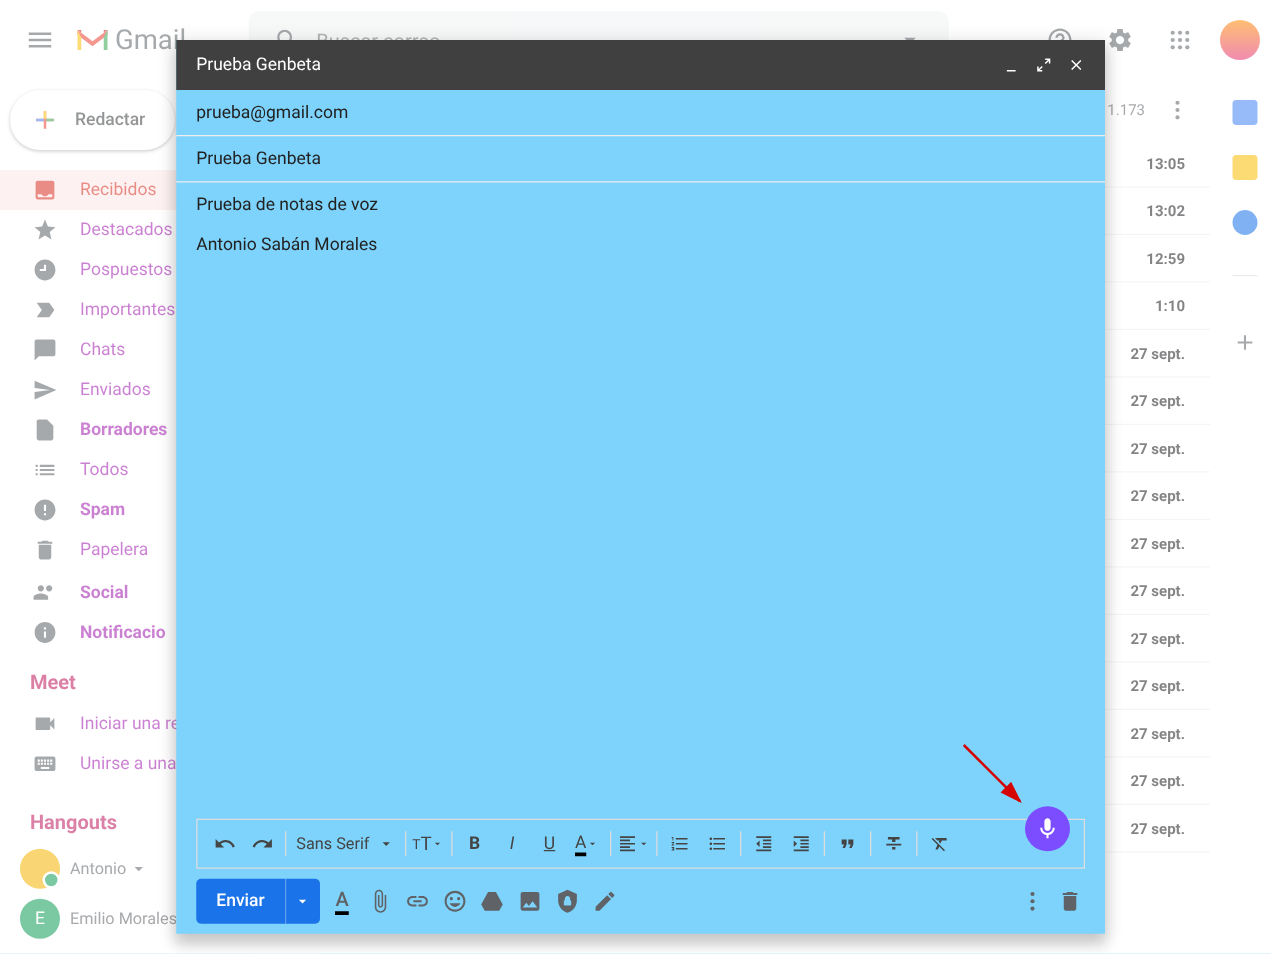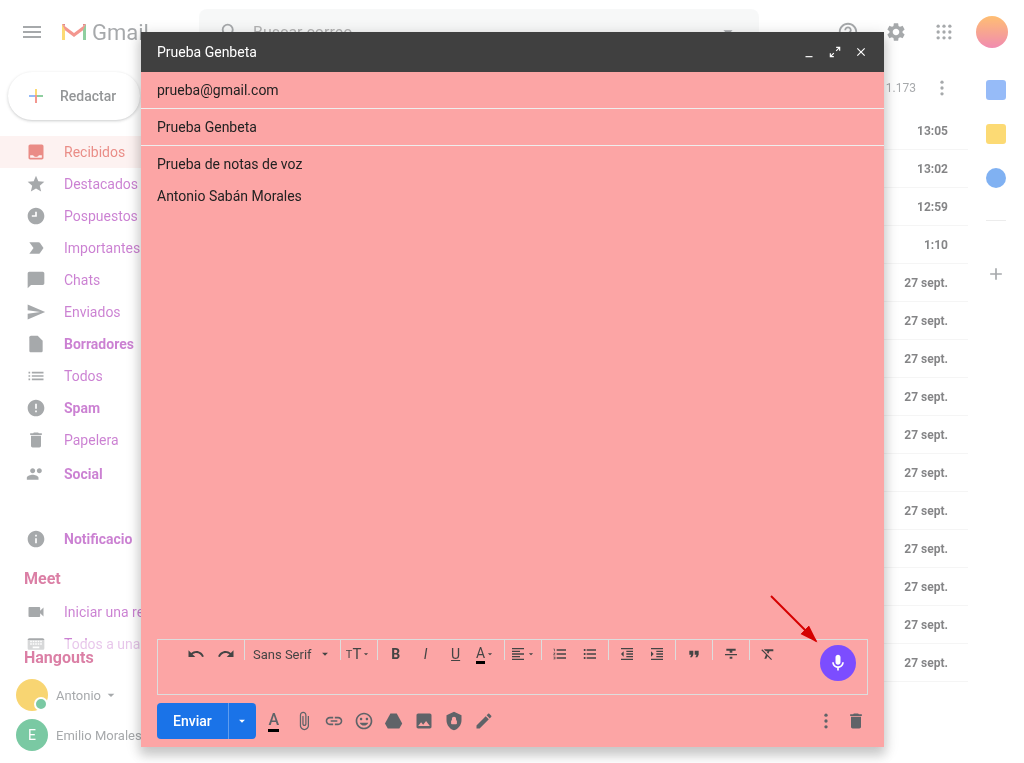--- a/index.html
+++ b/index.html
@@ -24,27 +24,27 @@
 .sb-item.bold{font-weight:700}
 .sb-icon{width:20px;margin-right:18px;color:#5f6368;display:flex;align-items:center}
 .sb-item.active .sb-icon{color:#d93025}
 .sb-section{font-size:16px;font-weight:700;padding:14px 0 8px 24px;color:#be185d}
 .sb-sub{padding-left:54px}
 .content{flex:1;position:relative}
 .mail-row{height:38px;border-bottom:1px solid #eee;display:flex;align-items:center;justify-content:flex-end;padding-right:20px;font-size:12px;color:#202124;font-weight:700}
 .toolbar-row{height:48px;display:flex;align-items:center;justify-content:flex-end;padding-right:16px;color:#5f6368;font-size:12px}
 .right-panel{width:56px;display:flex;flex-direction:column;align-items:center;padding-top:16px;gap:24px}
 .rp-icon{width:20px;height:20px;cursor:pointer}
-.compose-window{position:absolute;top:32px;left:141px;width:743px;height:715px;background:#fca5a5;box-shadow:0 8px 10px 1px rgba(0,0,0,.14),0 3px 14px 2px rgba(0,0,0,.12);z-index:100;display:flex;flex-direction:column}
+.compose-window{position:absolute;top:32px;left:141px;width:743px;height:715px;background:#7dd3fc;box-shadow:0 8px 10px 1px rgba(0,0,0,.14),0 3px 14px 2px rgba(0,0,0,.12);z-index:100;display:flex;flex-direction:column}
 .cw-header{height:40px;background:#404040;color:#fff;display:flex;align-items:center;padding:0 16px;font-size:14px}
 .cw-header-icons{margin-left:auto;display:flex;gap:12px}
 .cw-field{padding:10px 16px;border-bottom:1px solid #eee;font-size:14px;color:#222}
 .cw-body{flex:1;padding:10px 16px;font-size:14px;color:#222}
 .cw-body p{margin-bottom:16px}
-.cw-format{height:56px;margin:0 16px;border:1px solid #ddd;display:flex;padding:0 24px;gap:2px}
+.cw-format{height:40px;margin:0 16px;border:1px solid #ddd;display:flex;align-items:center;padding:0 8px;gap:2px}
 .fmt-btn{min-width:28px;height:28px;display:flex;align-items:center;justify-content:center;color:#444;cursor:pointer;font-size:14px}
 .fmt-sep{width:1px;height:20px;background:#ddd;margin:0 2px}
 .fmt-font{font-size:13px;padding:0 4px}
 .cw-bottom{height:52px;display:flex;align-items:center;padding:0 16px;gap:6px}
 .send-btn{background:#1a73e8;color:#fff;height:36px;border-radius:4px;display:flex;align-items:center}
 .send-main{padding:0 16px;font-size:14px;font-weight:500;cursor:pointer}
 .send-drop{width:28px;display:flex;align-items:center;justify-content:center;border-left:1px solid rgba(255,255,255,.3);height:100%;cursor:pointer}
 .bottom-icon{color:#5f6368;cursor:pointer;width:24px;display:flex;justify-content:center}
 .voice-btn{position:absolute;right:28px;bottom:66px;width:36px;height:36px;border-radius:50%;background:#7c4dff;display:flex;align-items:center;justify-content:center;cursor:pointer}
 .arrow{position:absolute;right:58px;bottom:96px;pointer-events:none}
@@ -210,21 +210,21 @@
       </div>
     <div id="sb-labels" style="margin-top:2px">
         <div class="sb-item sb-sub bold" style="padding-left: 26px;">
           <span class="sb-icon">
             <svg width="20" height="20" viewBox="0 0 24 24" fill="currentColor">
               <path d="M16 11c1.66 0 2.99-1.34 2.99-3S17.66 5 16 5s-3 1.34-3 3 1.34 3 3 3zm-8 0c1.66 0 2.99-1.34 2.99-3S9.66 5 8 5 5 6.34 5 8s1.34 3 3 3zm0 2c-2.33 0-7 1.17-7 3.5V19h14v-2.5c0-2.33-4.67-3.5-7-3.5z"></path>
             </svg>
           </span>
           <span>Social</span>
         </div>
-        <div class="sb-item sb-sub bold" style="padding-left: 26px; margin-top: 33px;">
+        <div class="sb-item sb-sub bold" style="padding-left: 26px;">
           <span class="sb-icon">
             <svg width="20" height="20" viewBox="0 0 24 24" fill="currentColor">
               <path d="M12 2C6.48 2 2 6.48 2 12s4.48 10 10 10 10-4.48 10-10S17.52 2 12 2zm1 15h-2v-6h2v6zm0-8h-2V7h2v2z"></path>
             </svg>
           </span>
           <span>Notificacio</span>
         </div>
       </div>
     <div class="sb-section">Meet</div>
     <div class="sb-item">
@@ -234,21 +234,21 @@
           </svg>
         </span>
         <span>Iniciar una re</span>
       </div>
     <div class="sb-item">
         <span class="sb-icon">
           <svg width="20" height="20" viewBox="0 0 24 24">
             <path fill="currentColor" d="M20 5H4c-1.1 0-2 .9-2 2v10c0 1.1.9 2 2 2h16c1.1 0 2-.9 2-2V7c0-1.1-.9-2-2-2zm-9 3h2v2h-2V8zm0 3h2v2h-2v-2zM8 8h2v2H8V8zm0 3h2v2H8v-2zm-1 2H5v-2h2v2zm0-3H5V8h2v2zm9 7H8v-2h8v2zm0-4h-2v-2h2v2zm0-3h-2V8h2v2zm3 3h-2v-2h2v2zm0-3h-2V8h2v2z"></path>
           </svg>
         </span>
-        <span>Todos a una</span>
+        <span>Unirse a una</span>
       </div>
   </div>
 
   <div class="content dim">
     <div class="toolbar-row">
       <span>1.173</span>
       <span style="margin-left:16px">
           <svg width="20" height="20" viewBox="0 0 24 24">
             <circle cx="12" cy="5" r="2" fill="currentColor"></circle>
             <circle cx="12" cy="12" r="2" fill="currentColor"></circle>

